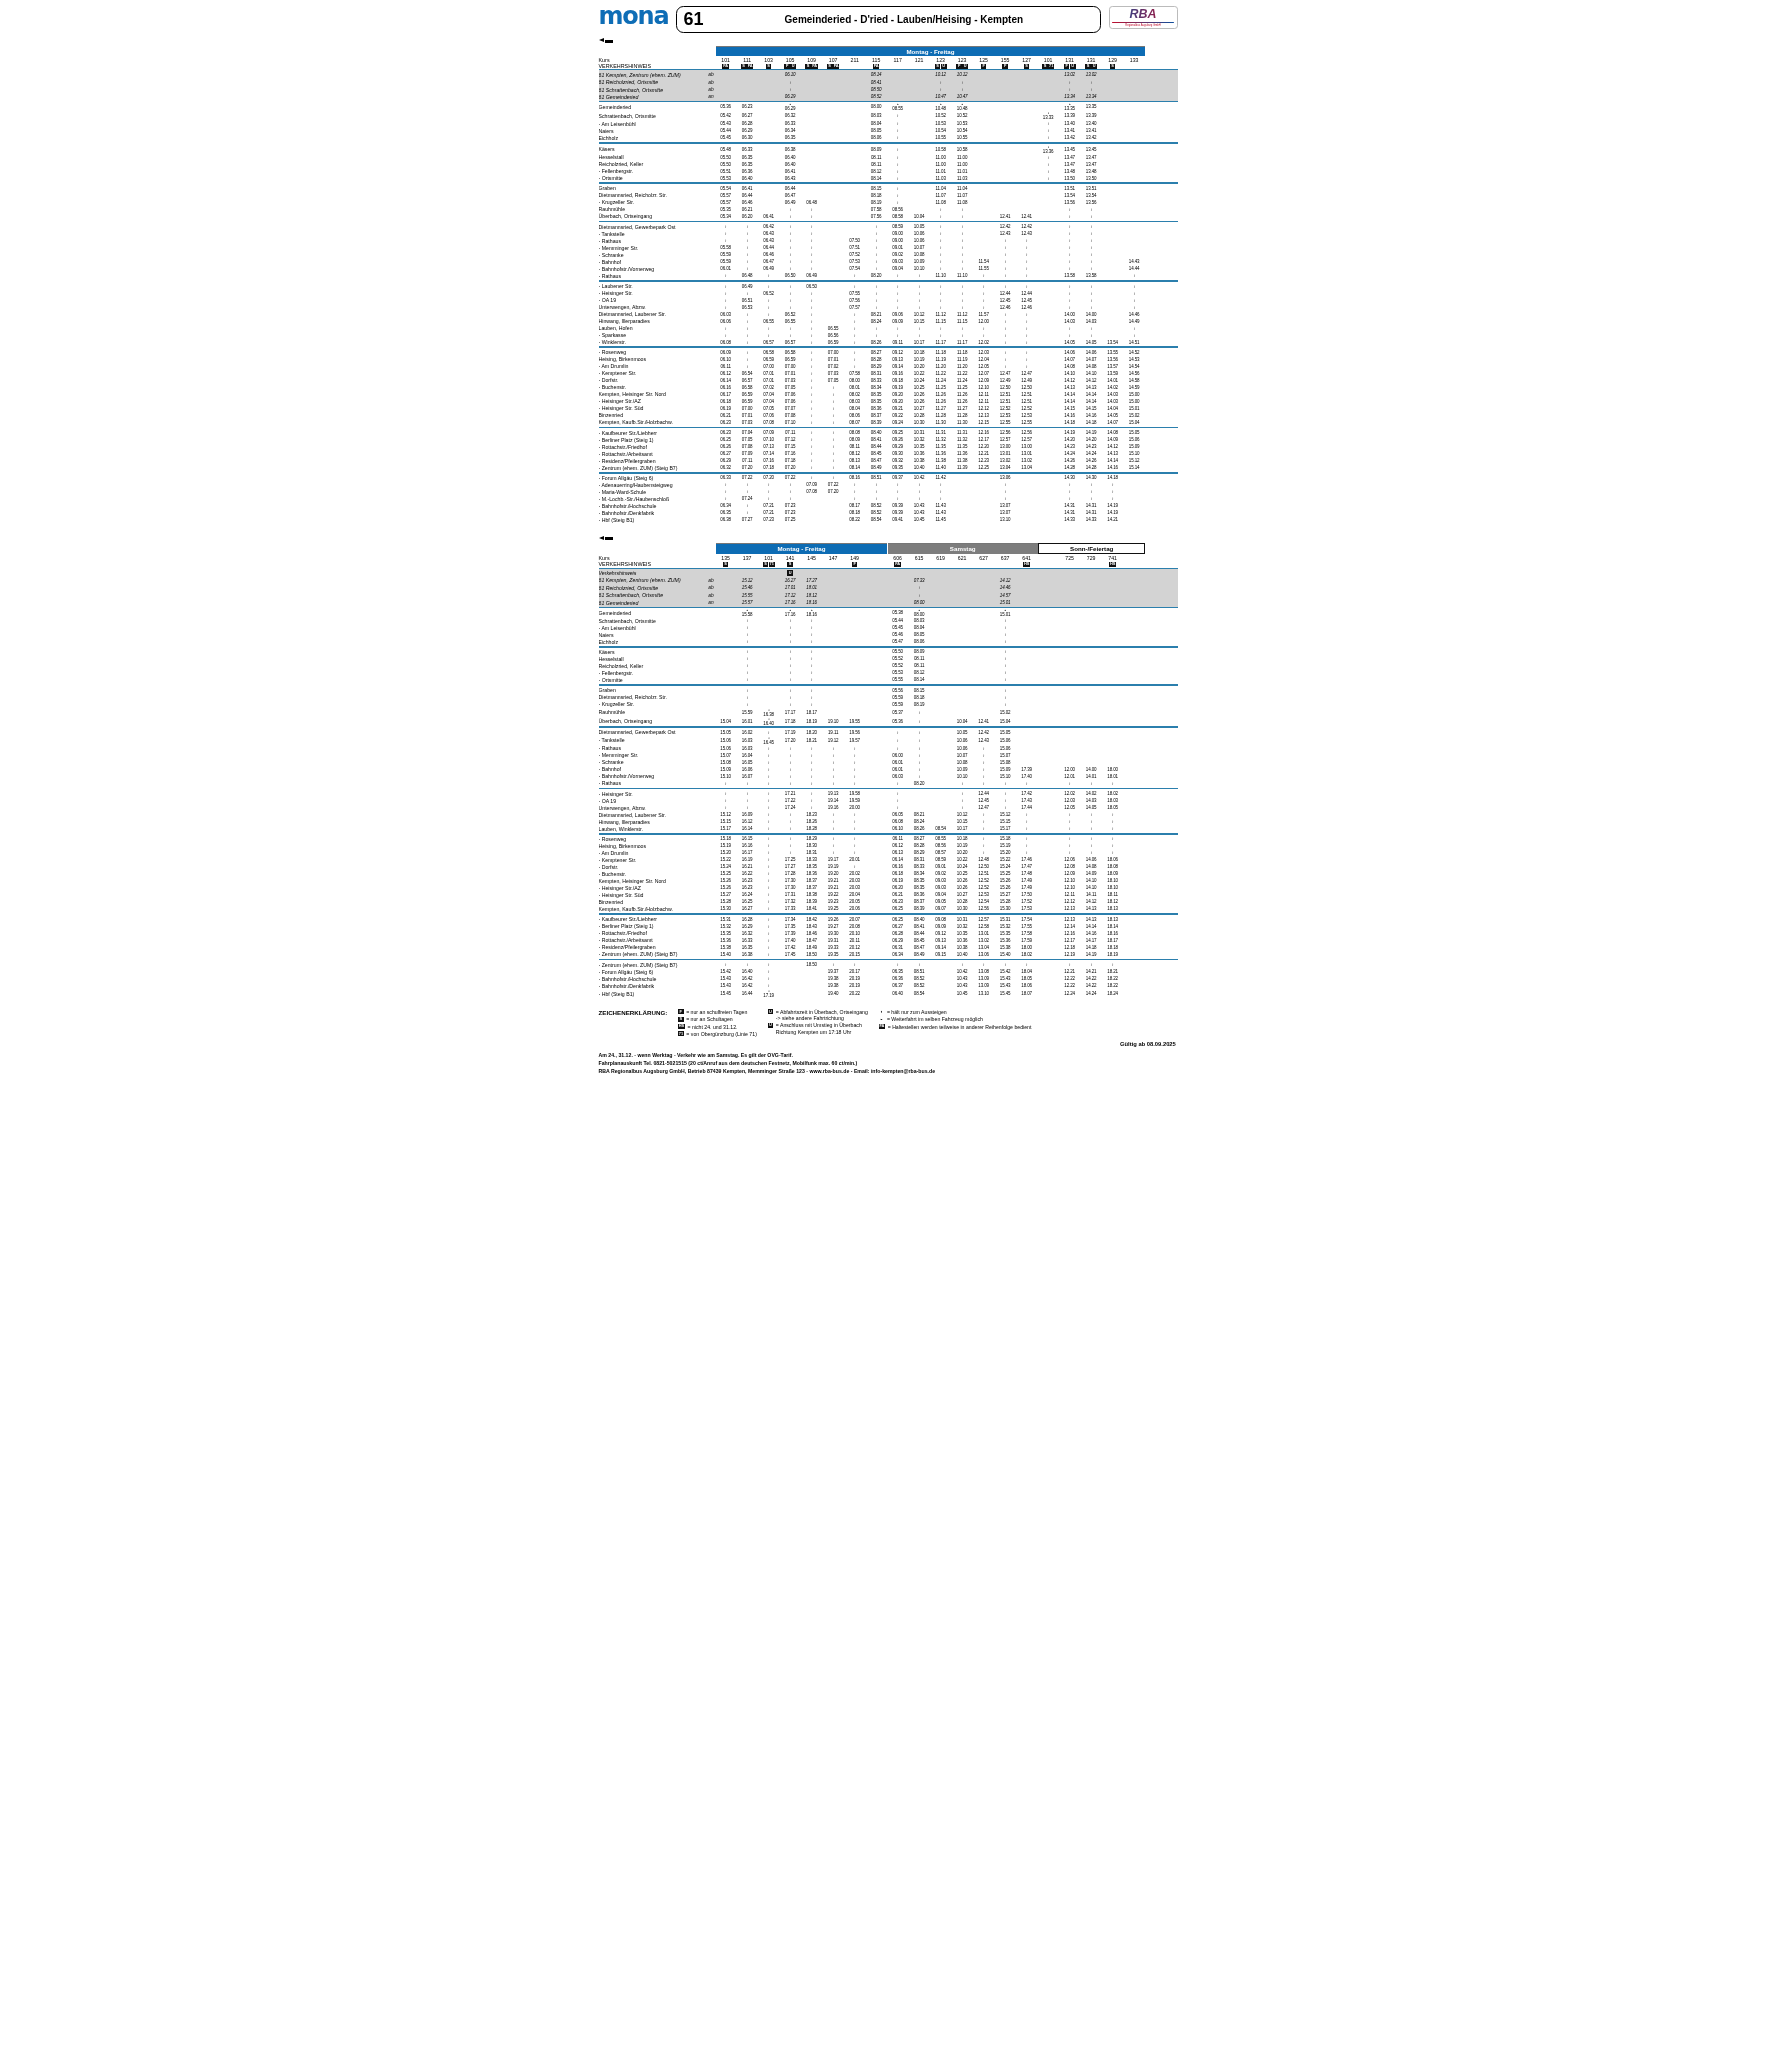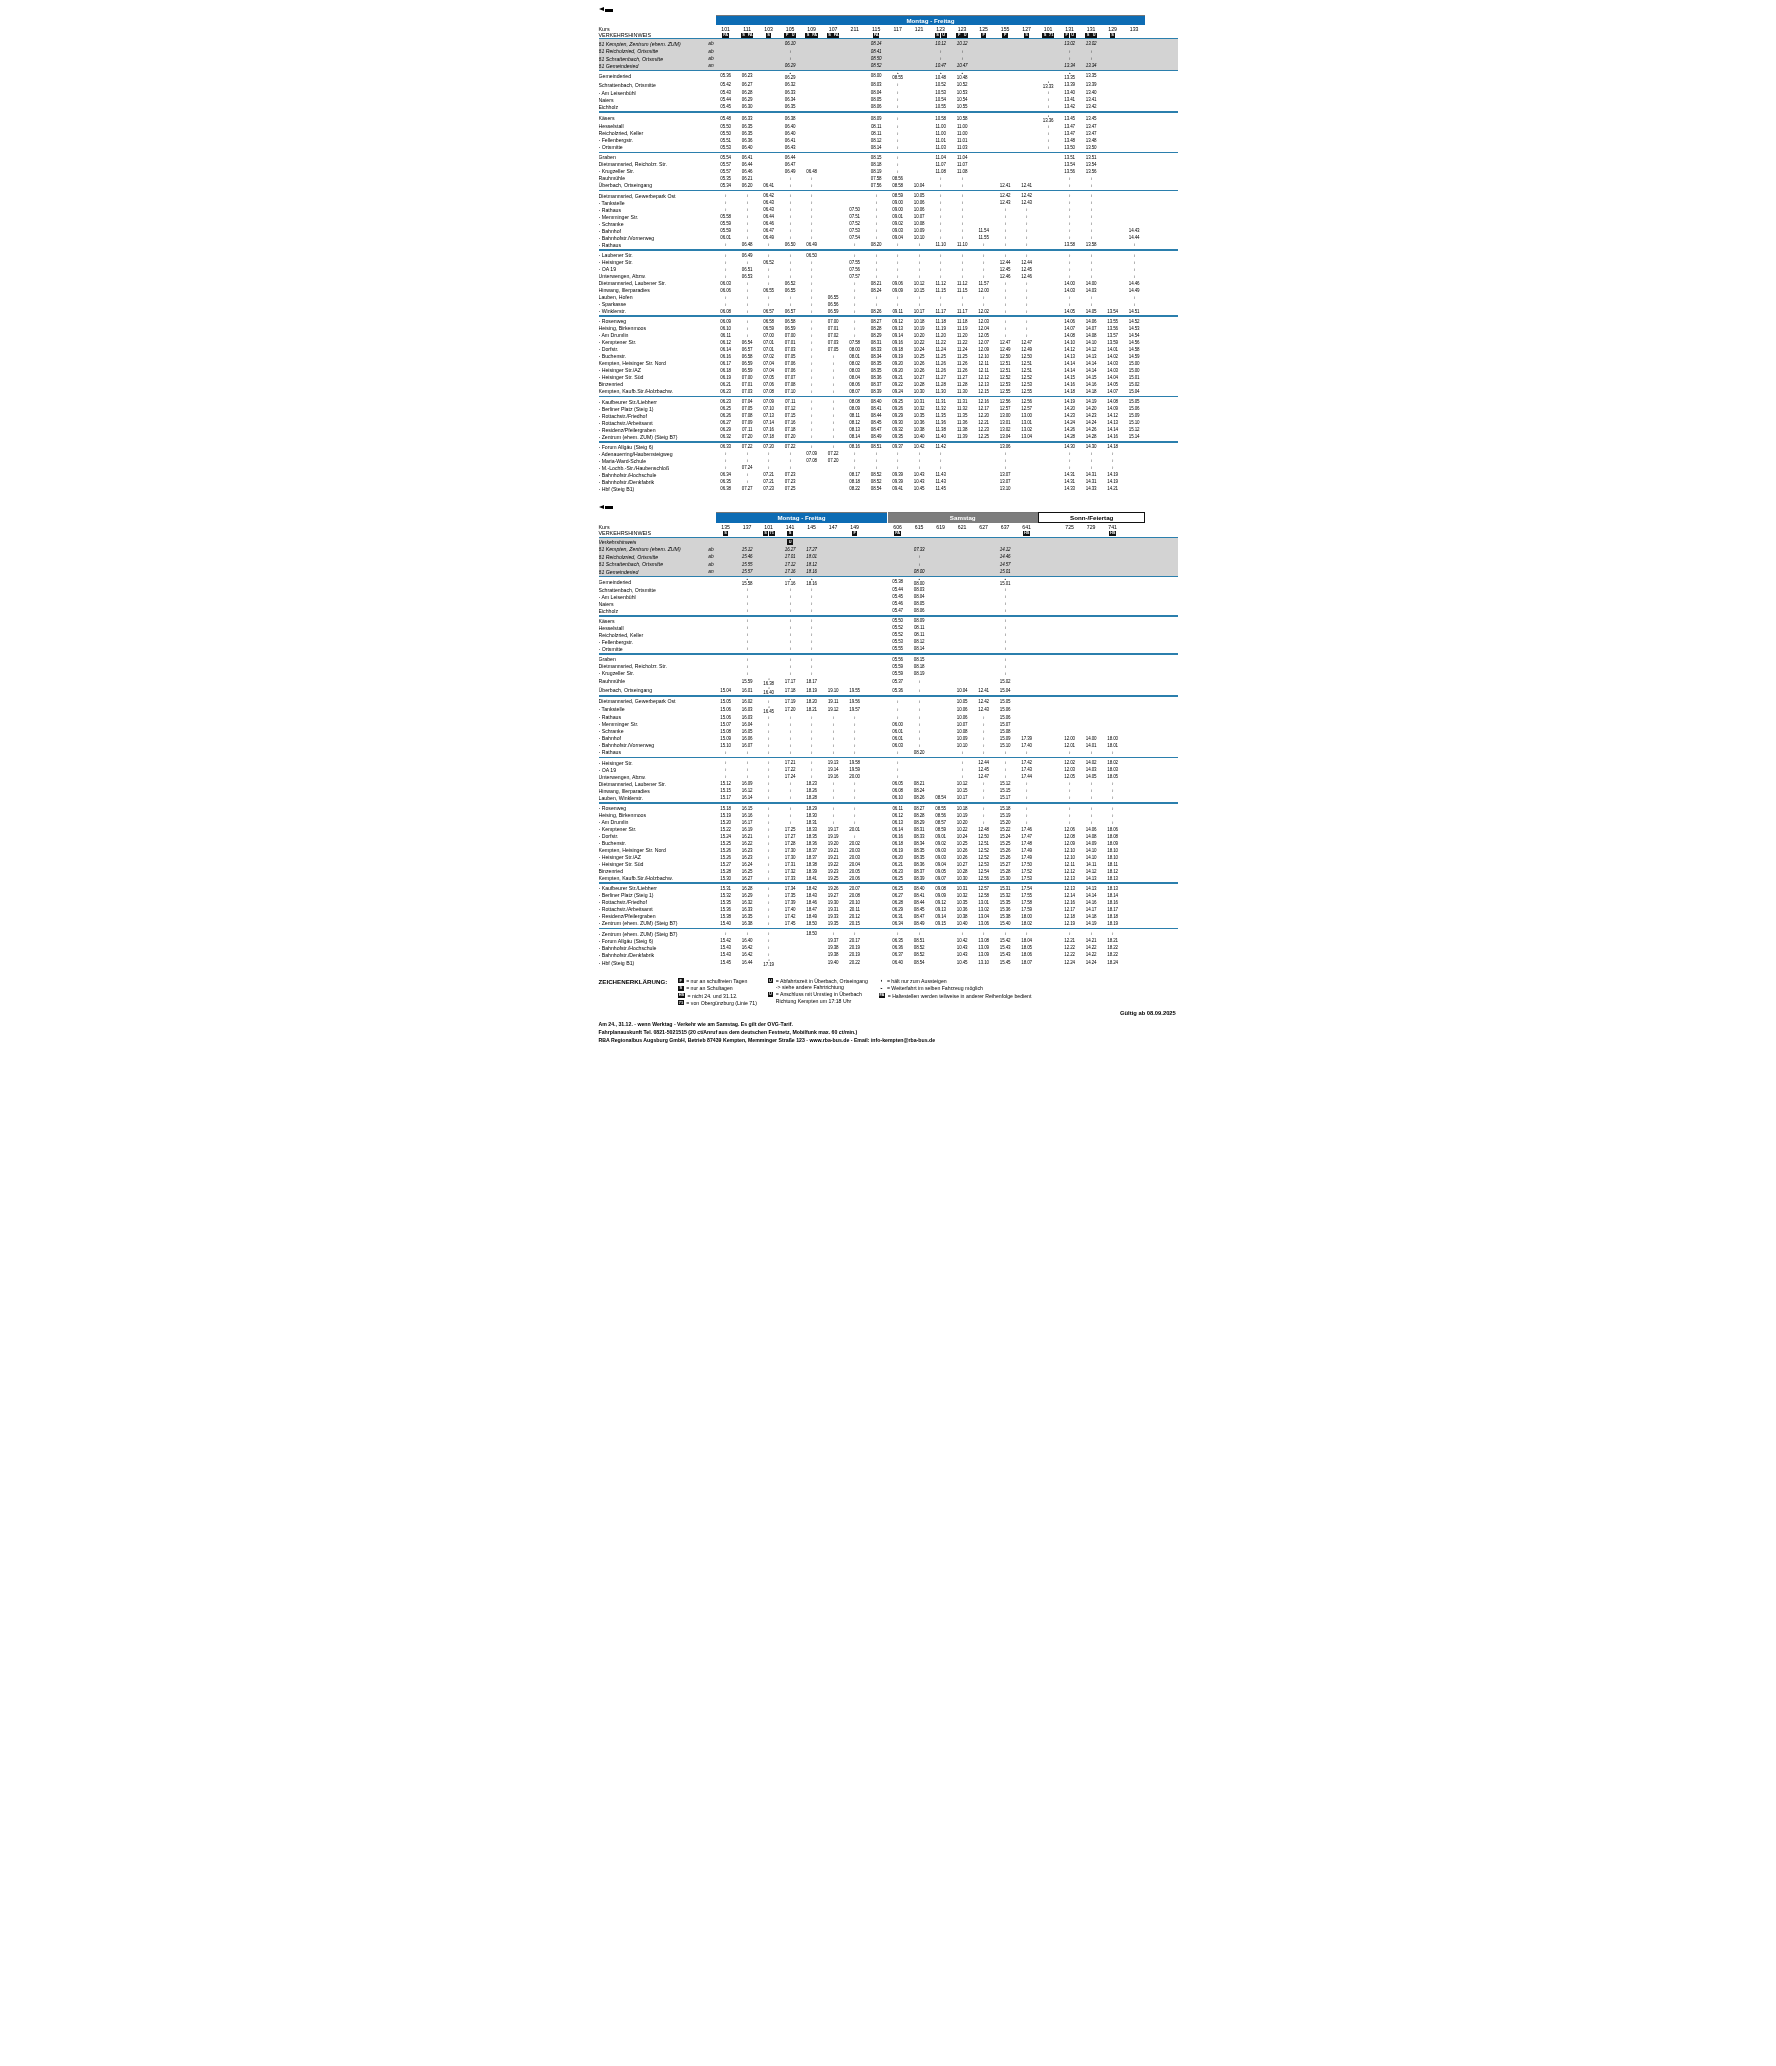--- a/index.html
+++ b/index.html
@@ -59,20 +59,32 @@
   .legitem .glyph{font-size:4.5px;width:5.8px;text-align:center;}
   .legtext{white-space:pre-line;line-height:1.2;}
   .valid{text-align:right;font-weight:bold;font-size:5.8px;margin:1.7px 1.7px 5.8px 0;}
   .foot{font-size:5.2px;font-weight:bold;line-height:1.5;}
 </style>
 </head>
 <body>
 
 <div class="page">
 
+  <div class="hdr">
+    <div class="mona">mona</div>
+    <div class="routebox">
+      <span class="routenum">61</span>
+      <span class="routetitle">Gemeinderied - D'ried - Lauben/Heising - Kempten</span>
+    </div>
+    <div class="rba">
+      <div class="rbatxt">RBA</div>
+      <div class="swoosh"></div>
+      <div class="rbasub">Regionalbus Augsburg GmbH</div>
+    </div>
+  </div>
 
   <div id="tables">
       <div class="tt"><div class="bigarrow"><div class="tip"></div><div class="bar"></div></div><div class="bandrow">
           <div class="band mf" style="grid-column: 1 / 21;">Montag - Freitag</div>
         </div><div class="trow">
           <div class="lblcol">Kurs</div>
           <div class="lblcol"></div>
           <div class="kurs">101</div>
           <div class="kurs">111</div>
           <div class="kurs">103</div>

